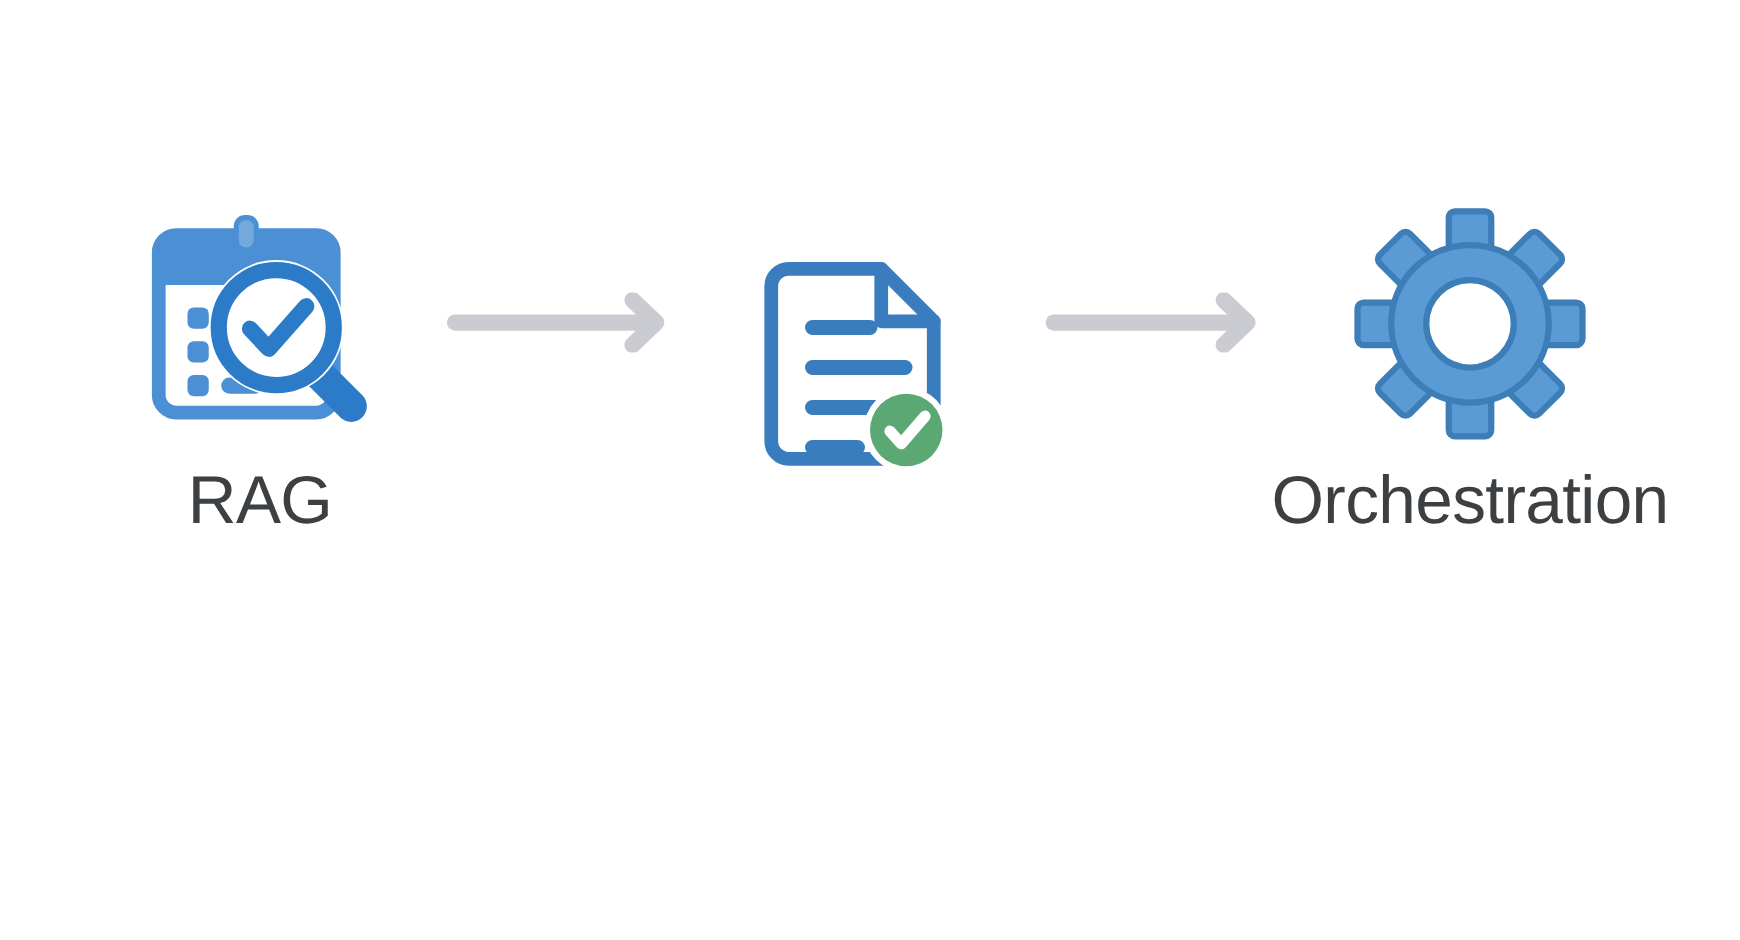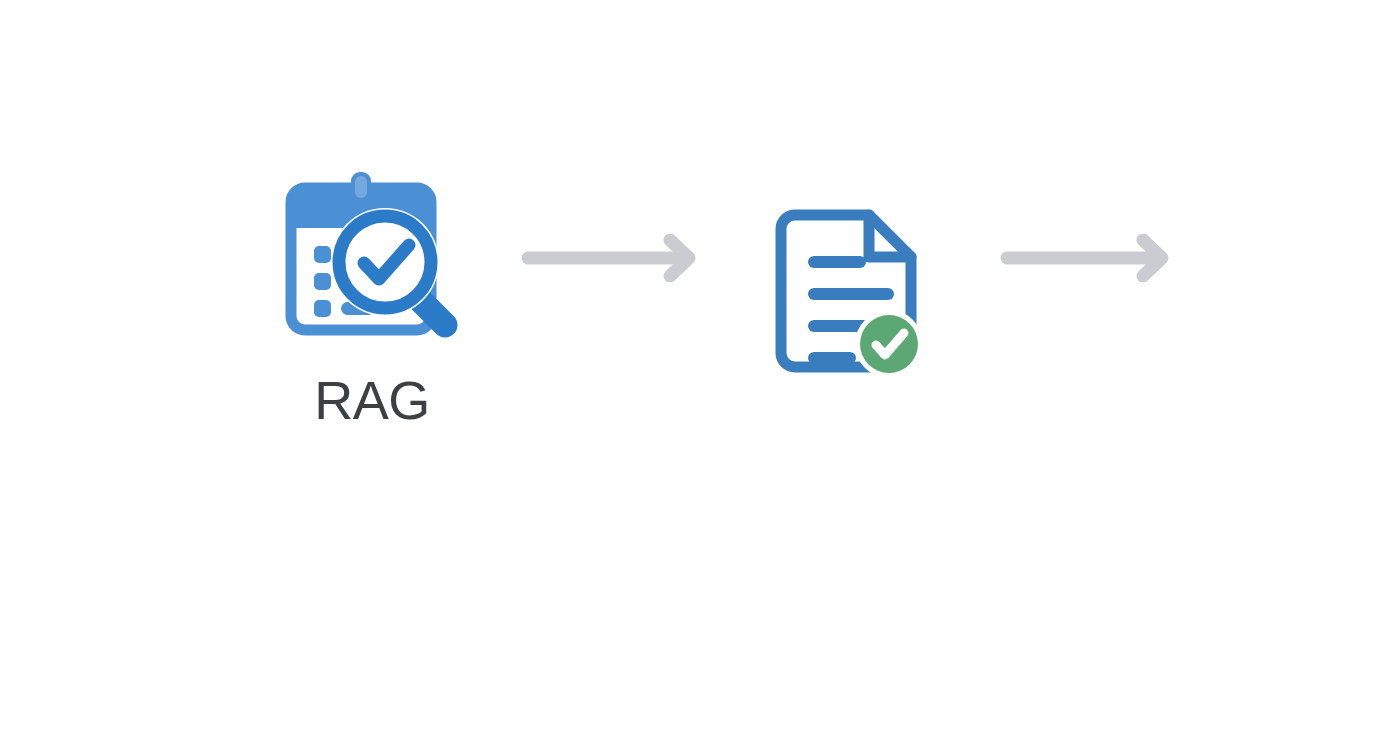--- a/index.html
+++ b/index.html
@@ -145,15 +145,39 @@
 
     <div class="connector conn-2">
       <span>
         <svg viewBox="0 0 176 48" width="176" height="48" aria-hidden="true">
           <line x1="8" y1="24" x2="152" y2="24" stroke="#cbccd1" stroke-width="13" stroke-linecap="round"></line>
           <path d="M144 6 l19 18 l-19 18" fill="none" stroke="#cbccd1" stroke-width="13" stroke-linecap="round" stroke-linejoin="round"></path>
         </svg>
       </span>
     </div>
 
+    <div class="step step-orch">
+      <span class="step-icon">
+        <svg viewBox="0 0 190 190" width="190" height="190" aria-hidden="true">
+          <g transform="translate(95,95)">
+
+            <g fill="#5b9bd5" stroke="#3d7eb8" stroke-width="5" stroke-linejoin="round">
+              <rect x="-17" y="-90" width="34" height="40" rx="5" ry="5"></rect>
+              <rect x="-17" y="-90" width="34" height="40" rx="5" ry="5" transform="rotate(45)"></rect>
+              <rect x="-17" y="-90" width="34" height="40" rx="5" ry="5" transform="rotate(90)"></rect>
+              <rect x="-17" y="-90" width="34" height="40" rx="5" ry="5" transform="rotate(135)"></rect>
+              <rect x="-17" y="-90" width="34" height="40" rx="5" ry="5" transform="rotate(180)"></rect>
+              <rect x="-17" y="-90" width="34" height="40" rx="5" ry="5" transform="rotate(225)"></rect>
+              <rect x="-17" y="-90" width="34" height="40" rx="5" ry="5" transform="rotate(270)"></rect>
+              <rect x="-17" y="-90" width="34" height="40" rx="5" ry="5" transform="rotate(315)"></rect>
+            </g>
+
+            <circle cx="0" cy="0" r="63" fill="#5b9bd5" stroke="#3d7eb8" stroke-width="5"></circle>
+
+            <circle cx="0" cy="0" r="35" fill="#ffffff" stroke="#3d7eb8" stroke-width="5"></circle>
+          </g>
+        </svg>
+      </span>
+      <span class="step-label">Orchestration</span>
+    </div>
 
   </div>
 </div>
 
 </body></html>

